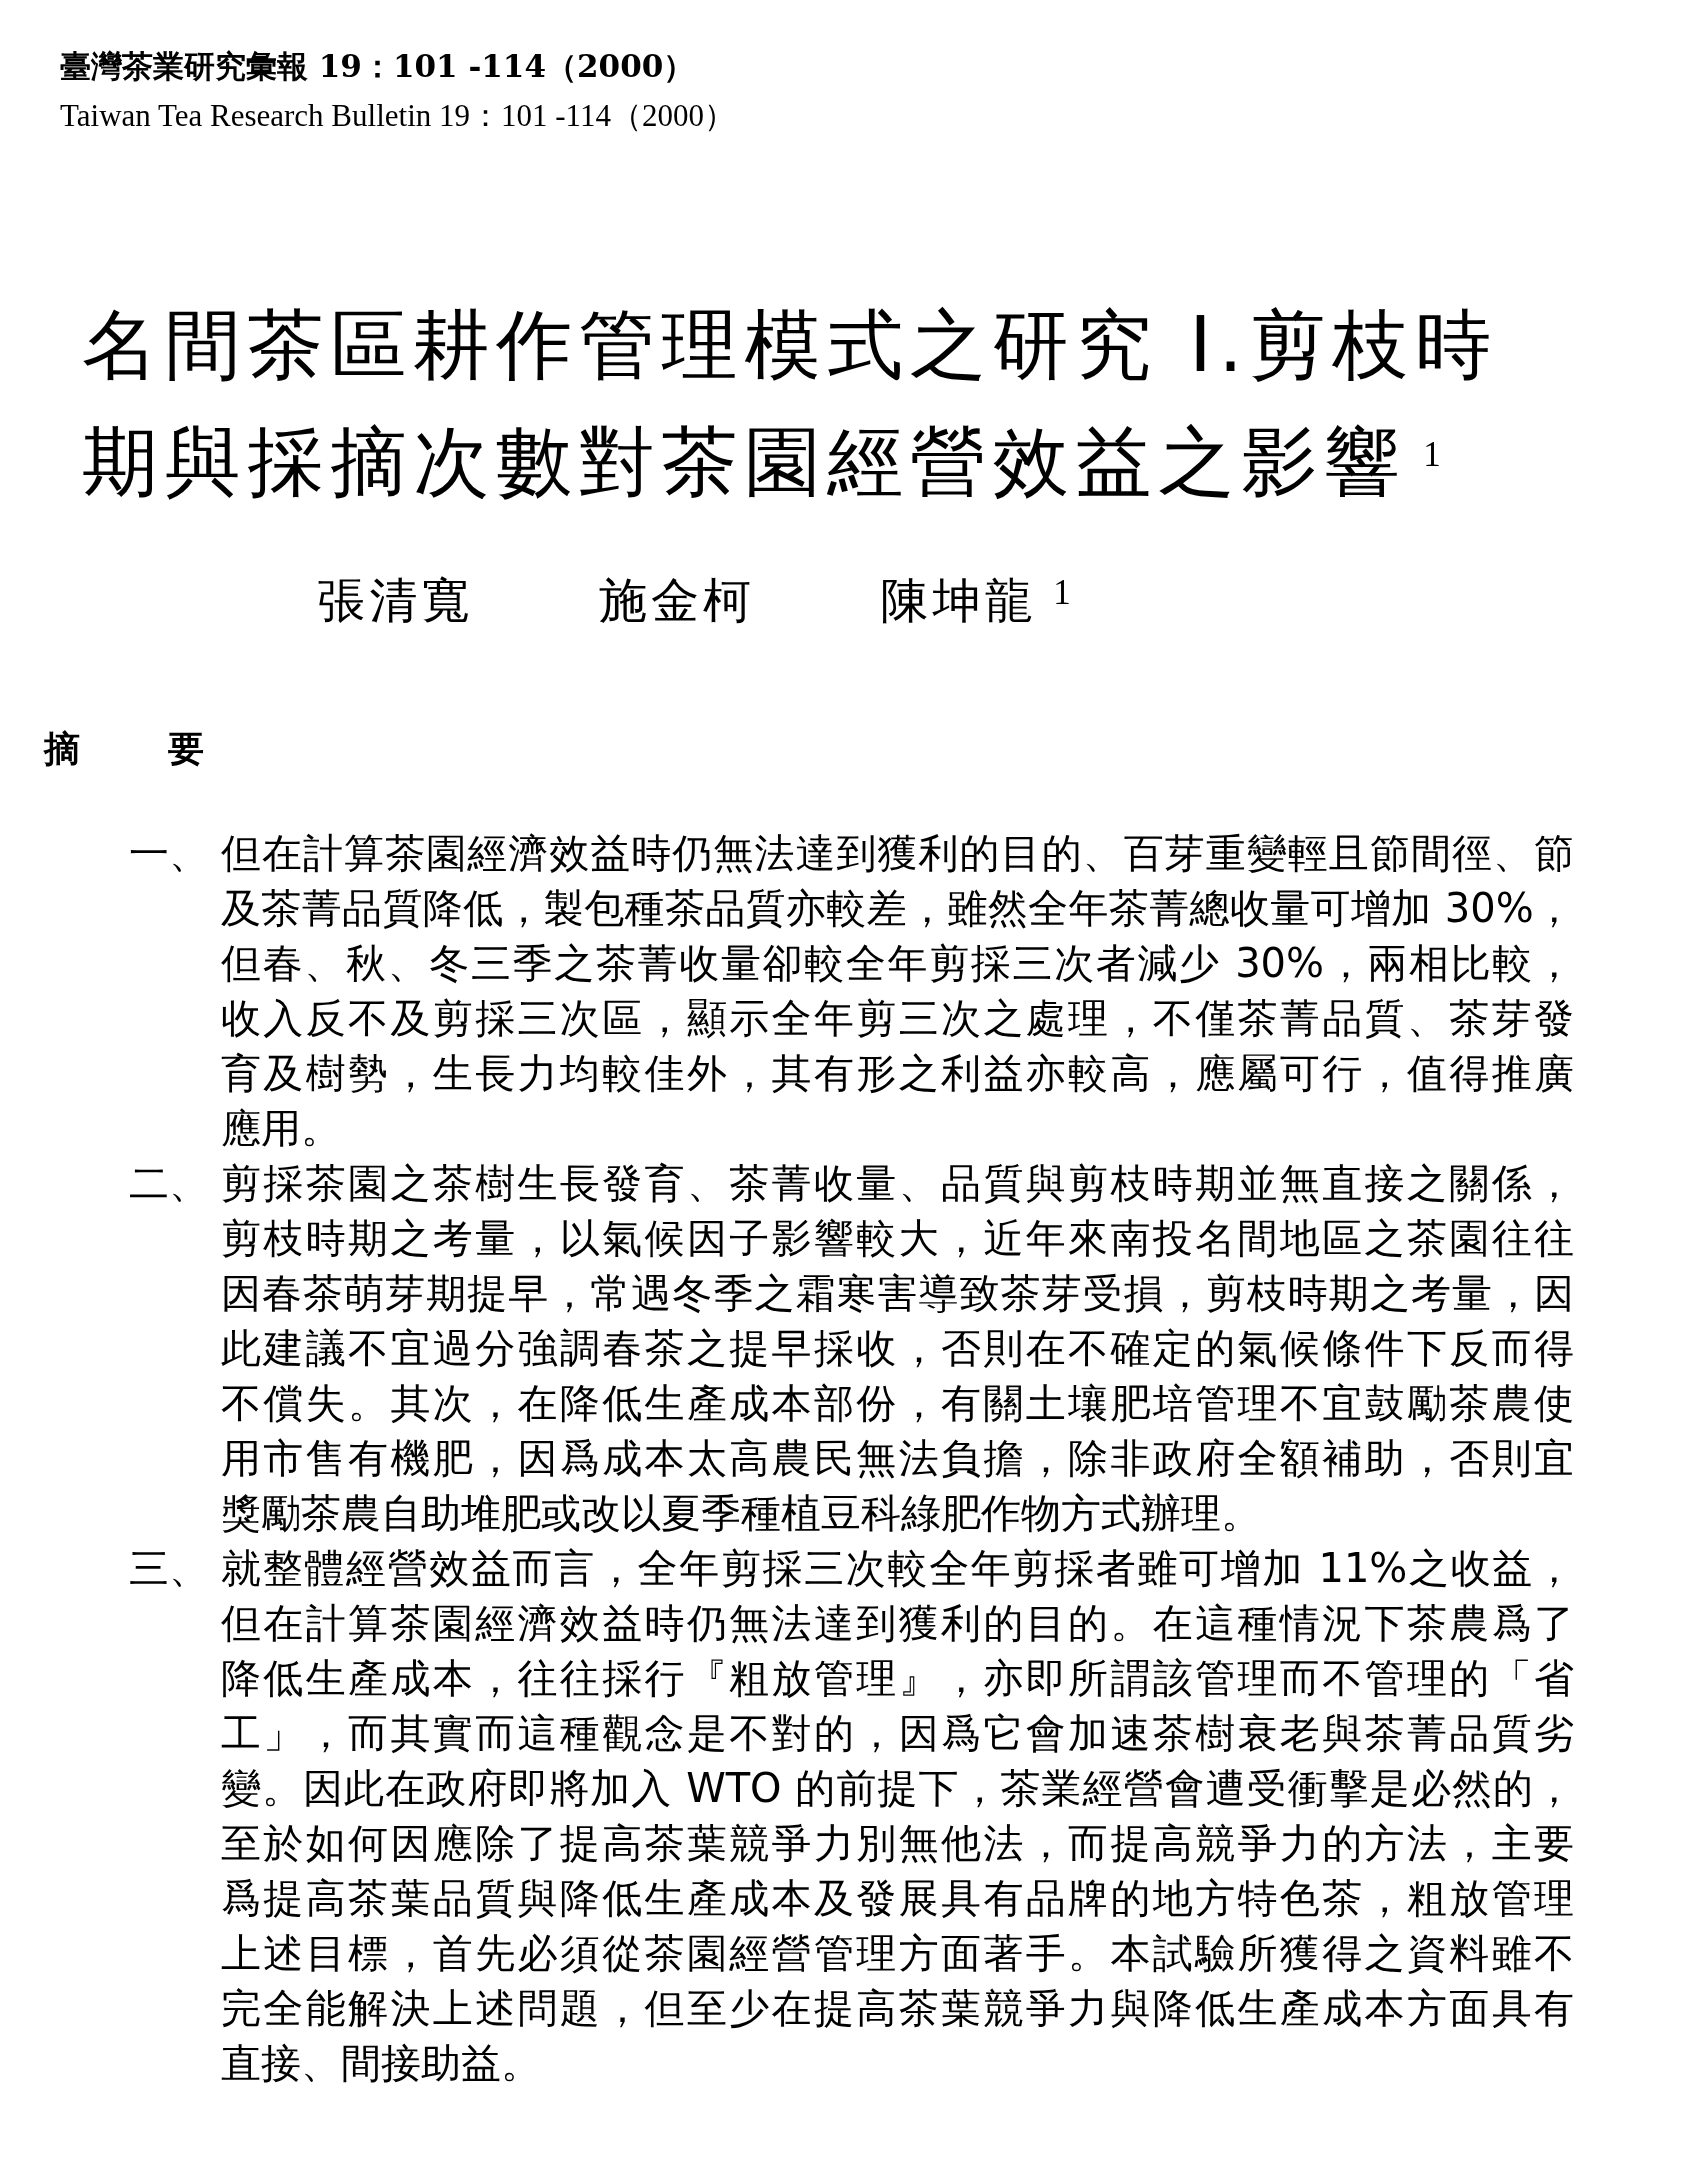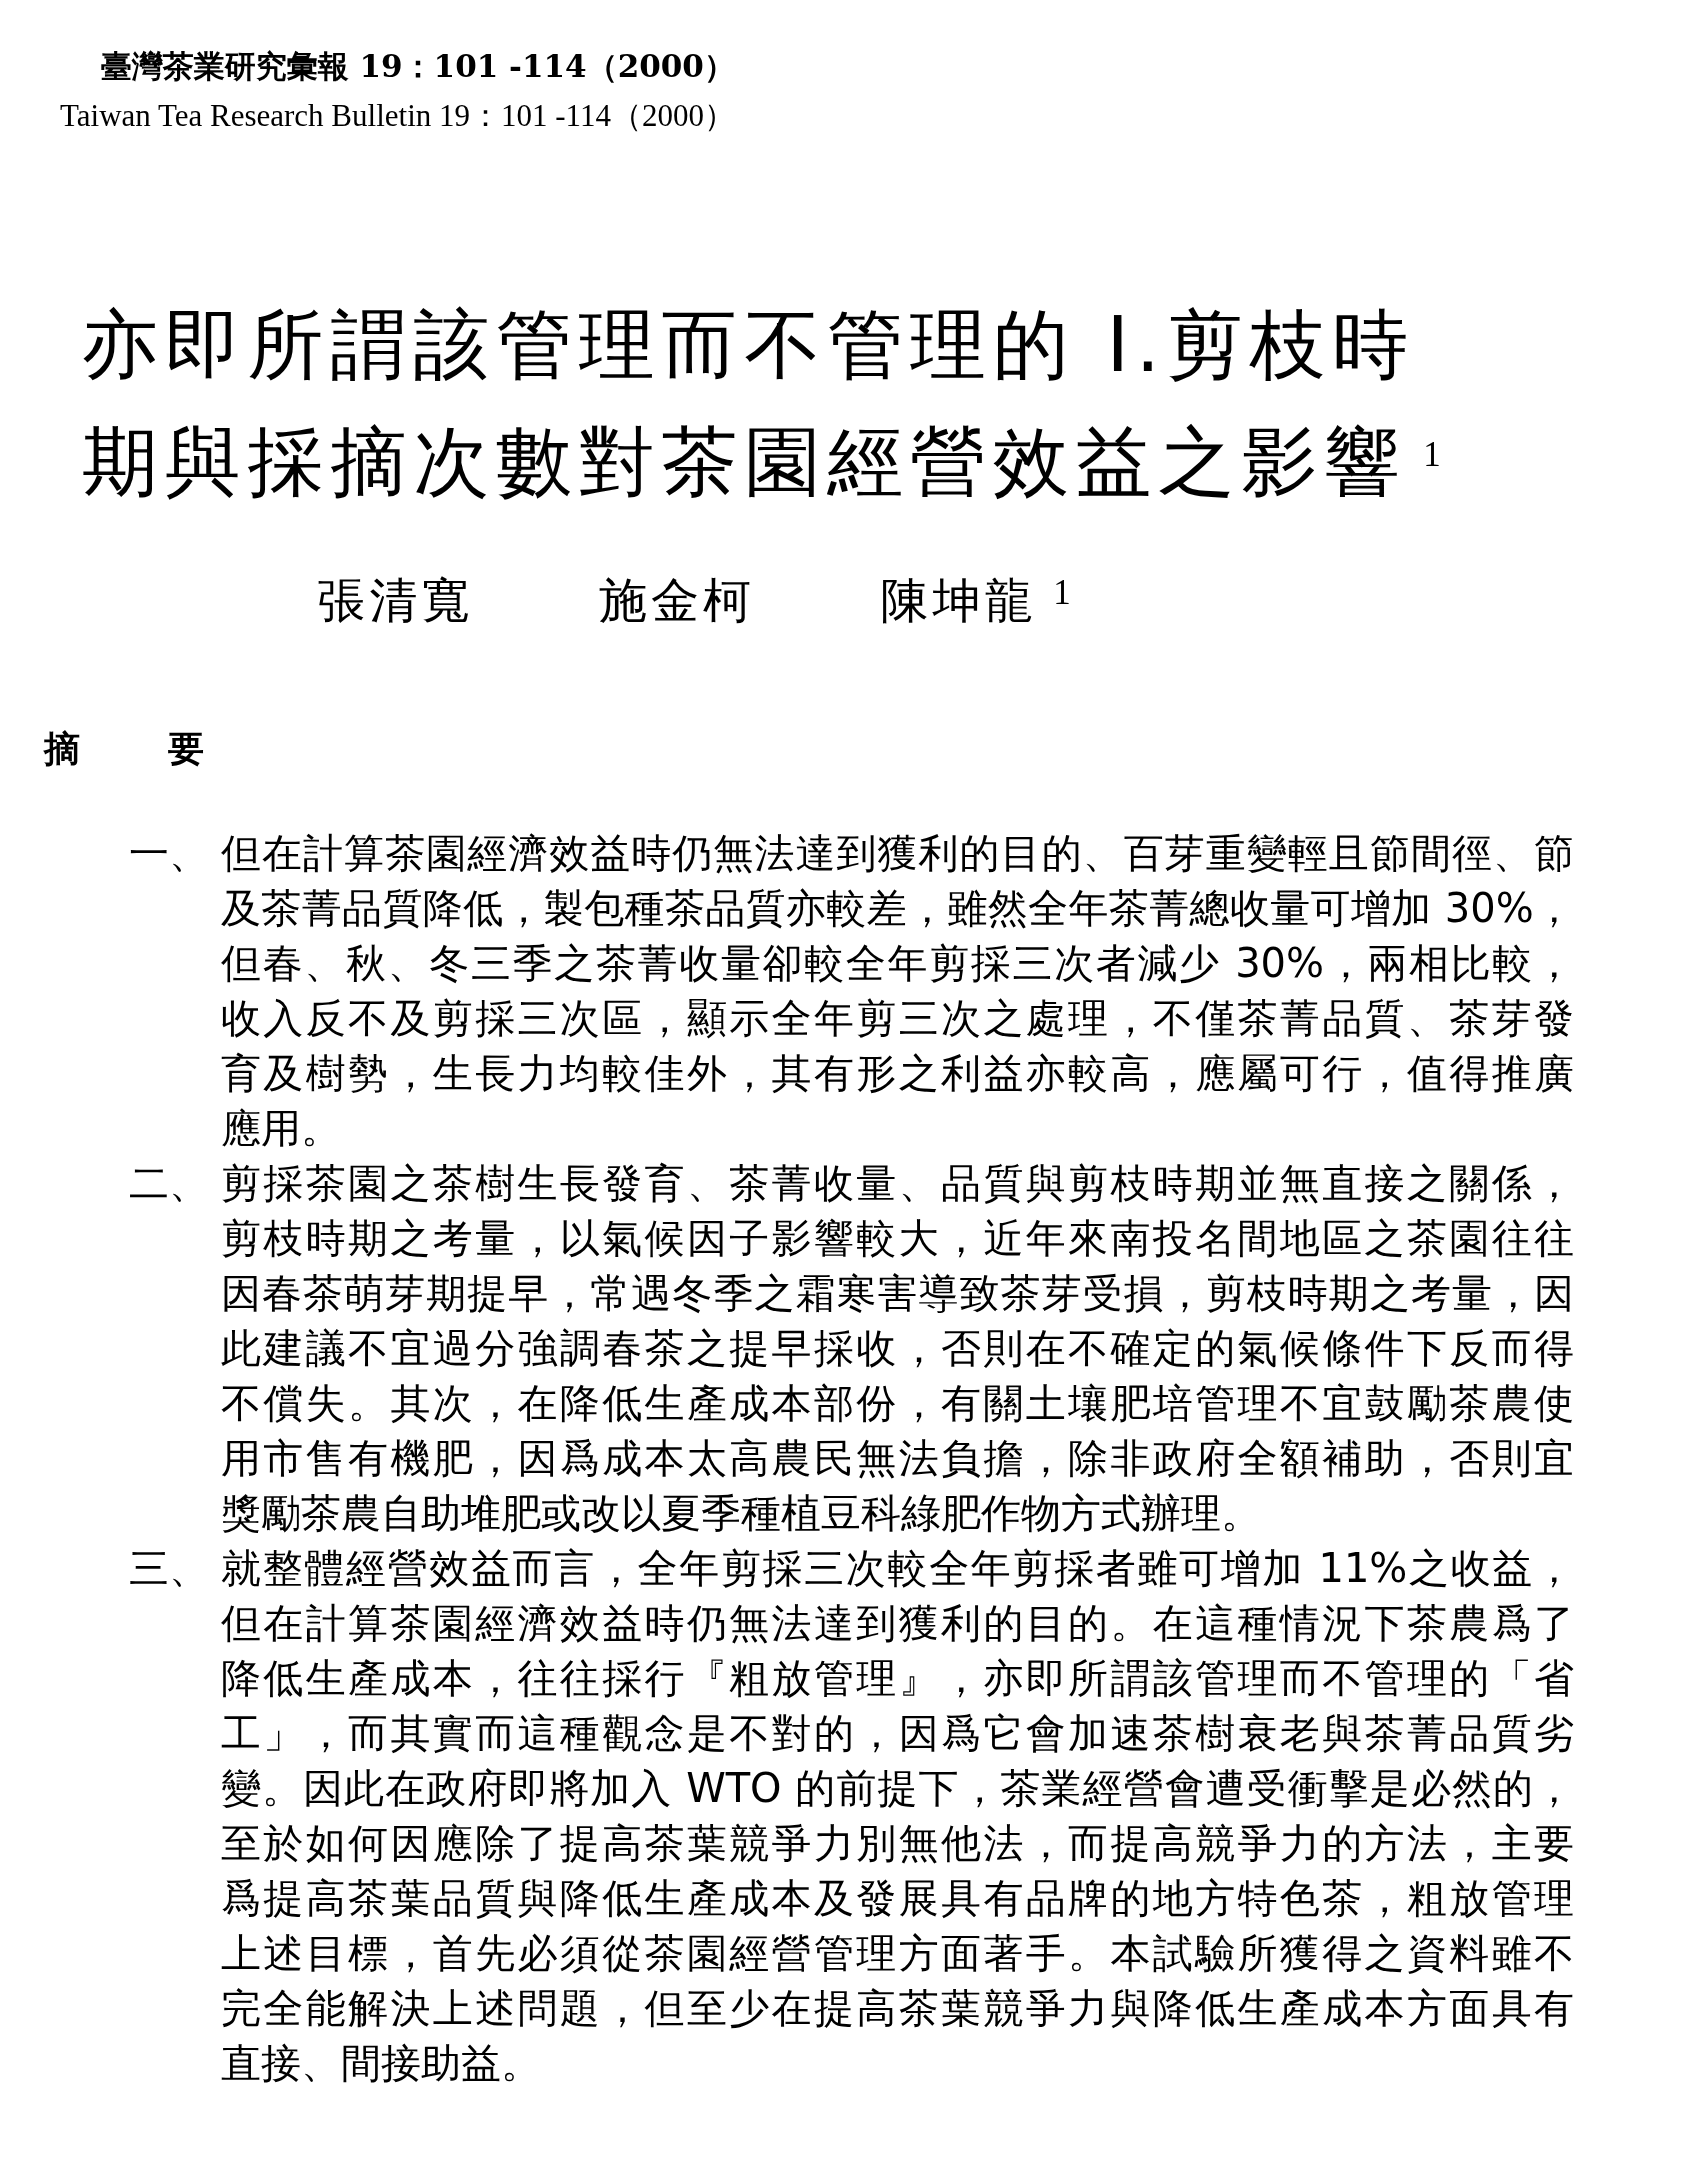--- a/index.html
+++ b/index.html
@@ -20,21 +20,20 @@
     left: 60px;
     top: 41px;
     font-family: "Liberation Serif", "DejaVu Serif", serif;
     font-size: 31px;
     line-height: 50px;
     letter-spacing: 0px;
   }
   .header .zh-line {
     font-weight: bold;
     font-family: "DejaVu Serif", serif;
-    text-align: right;
   }
   .title {
     position: absolute;
     left: 82px;
     top: 235px;
     width: 1540px;
     font-family: "DejaVu Sans", "Liberation Sans", sans-serif;
     font-size: 76px;
     line-height: 117px;
     letter-spacing: 6.8px;
@@ -116,21 +115,21 @@
 </style>
 </head>
 <body>
 
 <div class="header">
   <div class="zh-line">臺灣茶業研究彙報 19：101 -114（2000）</div>
   <div class="en-line">Taiwan Tea Research Bulletin 19：101 -114（2000）</div>
 </div>
 
 <h1 class="title">
-  <span class="line">亦即所謂該管理而不管理的 I.剪枝時</span>
+  <span class="line">名間茶區耕作管理模式之研究 I.剪枝時</span>
   <span class="line"><span>期與採摘次數對茶園經營效益之影響</span><sup>1</sup></span>
 </h1>
 
 <div class="authors">
   <span class="author">張清寬</span>
   <span class="author">施金柯</span>
   <span class="author"><span>陳坤龍</span><sup>1</sup></span>
 </div>
 
 <div class="abstract-heading">

